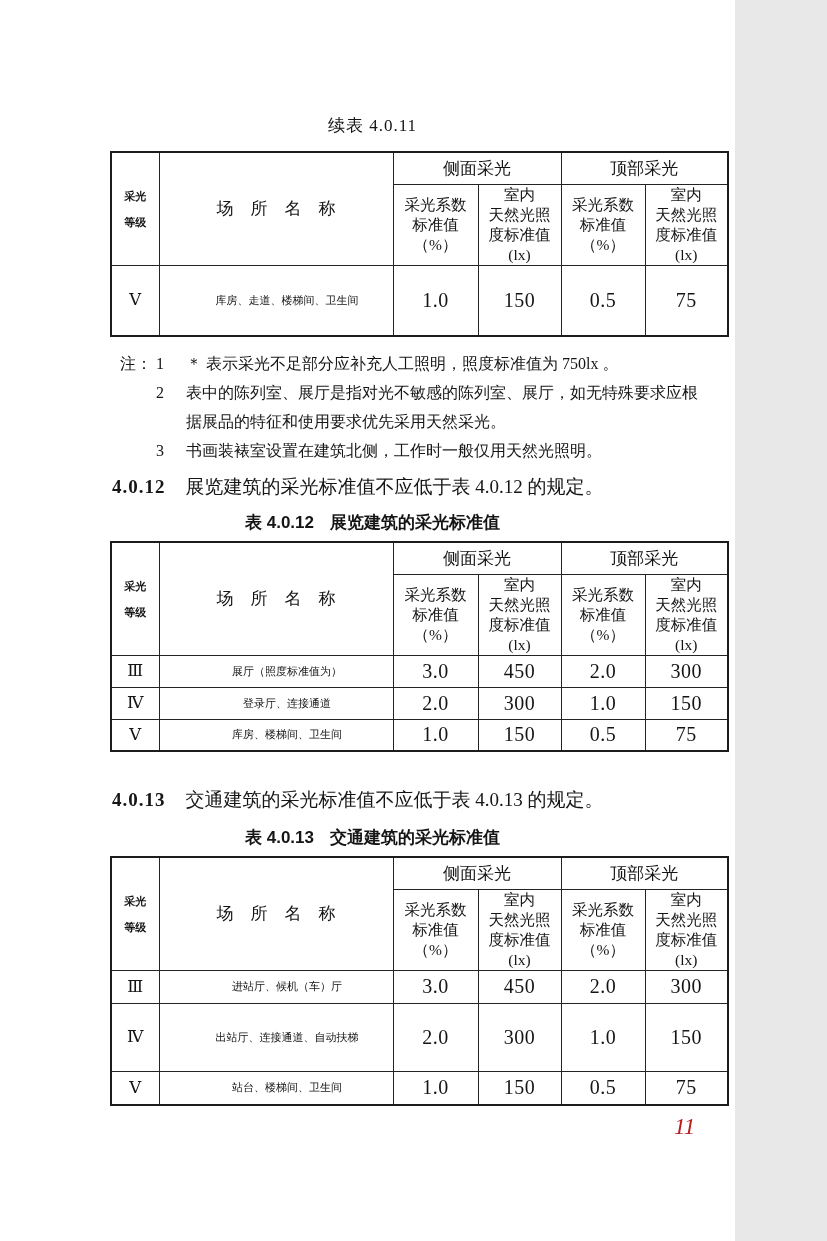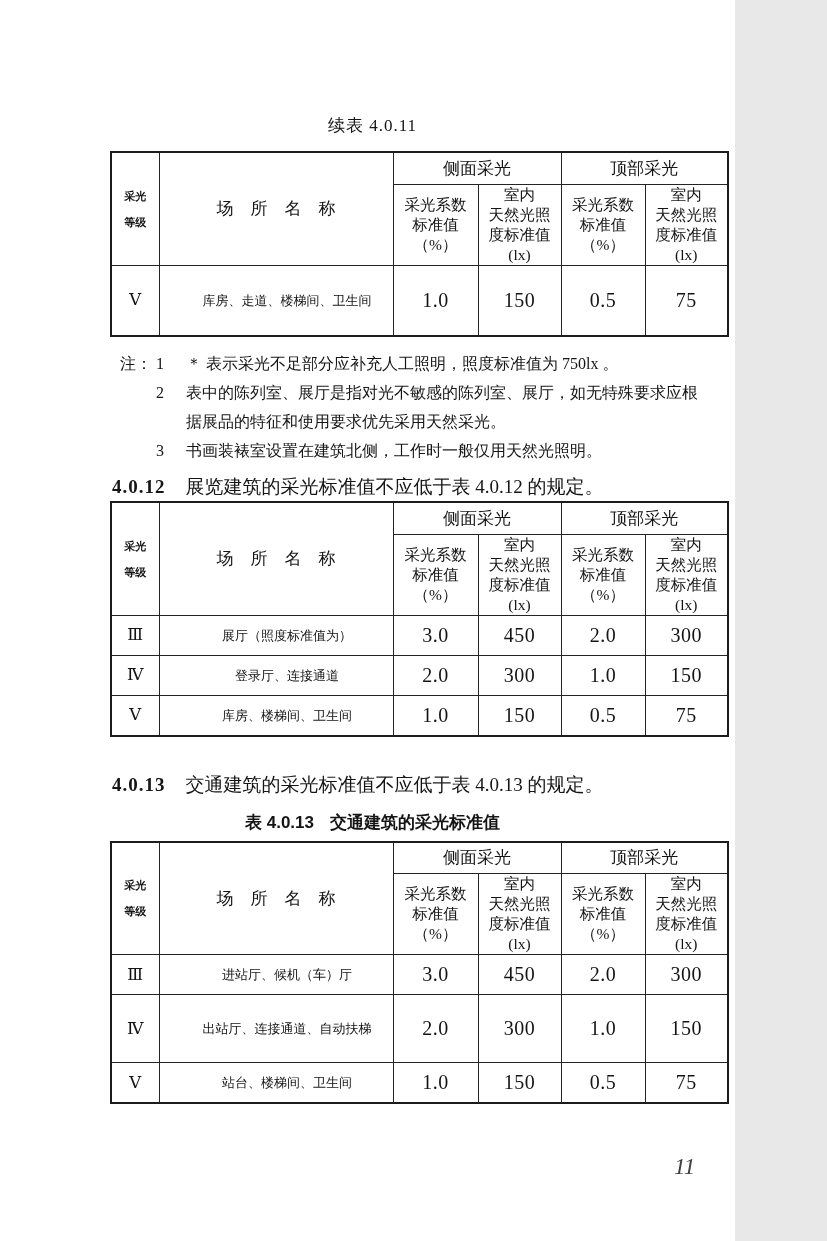--- a/index.html
+++ b/index.html
@@ -38,21 +38,21 @@
   }
   tr.group-row { height:32px; font-size:17px; }
   tr.sub-row   { height:80px; font-size:15.5px;padding-left:11px; }
   .hdr-lines div { line-height:20px; }
   .hdr-grade div { line-height:26px; font-size:11px;font-weight:bold; }
   .place-h { font-size:17px; }
   td.grade { font-size:16.5px; }
   td.num   { font-size:20px; letter-spacing:0.5px; }
   td.place {
     text-align:left; padding:0 6px; text-indent:22px;
-    font-size:13px; line-height:39px;
+    font-size:11px; line-height:27px;
   }
   tr.r-std  { height:32px; }
   tr.r-33   { height:33px; }
   tr.r-34   { height:34px; }
   tr.r-t71  { height:71px; }
   tr.r-t68  { height:68px; }
   
   .notes { margin:12px 0 0 10px; font-size:16px; line-height:29px; }
   .note-item { display:flex; align-items:flex-start; }
   .note-label { width:36px; flex:none; }
@@ -61,22 +61,21 @@
   
   .clause { font-size:19px; line-height:28px; margin:8px 0 0 2px; }
   .clause-13 { margin-top:34px; }
   .clause-num { font-weight:bold; margin-right:20px; letter-spacing:1px; }
   .cap-13 { margin-top:14px; }
   
   .page-num {
     position:absolute; left:674px; top:1114px;
     font-size:23px; font-style:italic;
     font-family:"Liberation Serif","DejaVu Serif",serif;
-    color:#404040;
-    margin-top:40px;
+    color:#b91c1c;
   }
 </style>
 </head>
 <body>
 
 <div class="page">
 
   <div class="cap-plain">续表 4.0.11</div>
 
   <table class="std">
@@ -150,20 +149,23 @@
       <span class="note-label"></span>
       <span class="note-num">3</span>
       <span class="note-text">书画装裱室设置在建筑北侧，工作时一般仅用天然光照明。</span>
     </div>
   </div>
 
   <div class="clause">
     <span class="clause-num">4.0.12</span><span>展览建筑的采光标准值不应低于表 4.0.12 的规定。</span>
   </div>
 
+  <div class="cap-bold">
+    <span class="cap-label">表 4.0.12</span><span>展览建筑的采光标准值</span>
+  </div>
 
   <table class="std">
     <colgroup>
         <col style="width:48px">
         <col style="width:234px">
         <col style="width:85px">
         <col style="width:83px">
         <col style="width:84px">
         <col style="width:83px">
       </colgroup>

